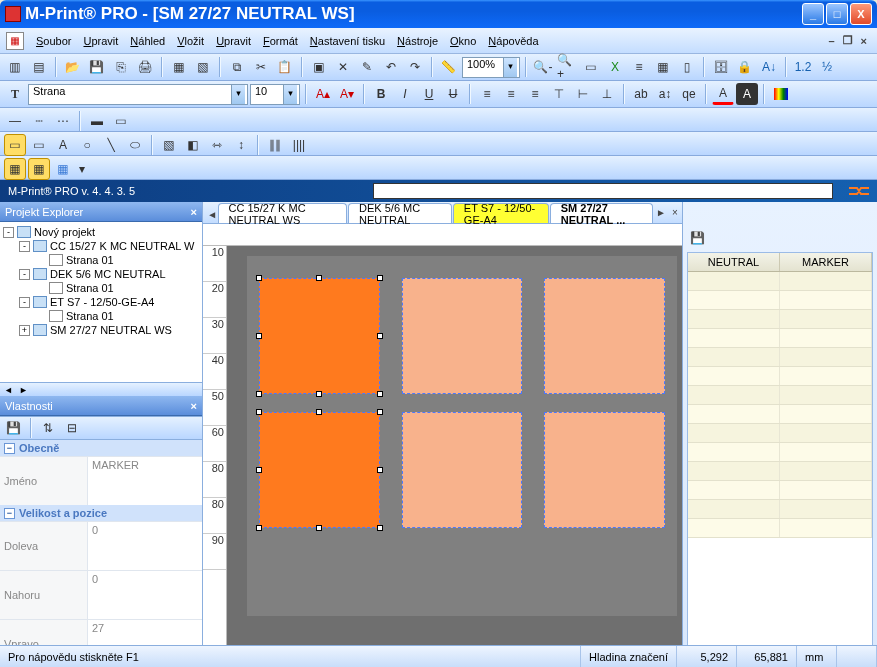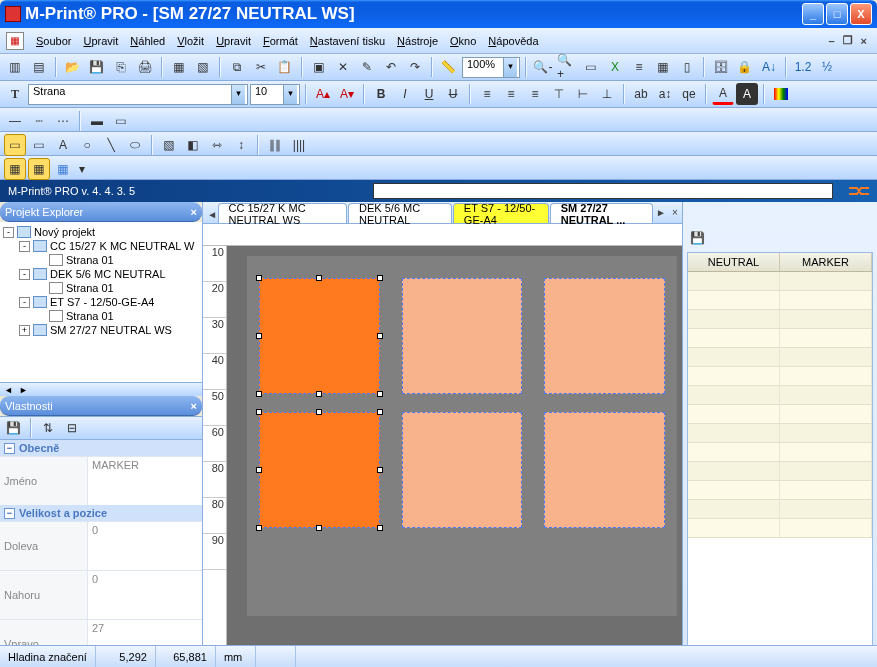--- a/index.html
+++ b/index.html
@@ -34,21 +34,21 @@
 .combo.zoom { width: 58px; }
 
 
 .versionbar { height: 22px; background: linear-gradient(to right,#0d3c80,#1560b0); color:white; display:flex; align-items:center; padding:0 8px; gap:10px;}
 .versionbar .search { flex:0 0 460px; margin-left:auto; background:#fff; height:16px; border:1px solid #333;}
 .versionbar .vlogo { width:20px; height:14px; margin-left:6px; }
 
 
 .maingrid { display: flex; height: 557px; }
 .leftcol { width: 203px; display: flex; flex-direction: column; border-right: 1px solid #8aaede;}
-.panelhdr { height: 20px; background: linear-gradient(to bottom,#8fb8f0,#5a8ddb); color:#fff; display:flex; align-items:center; padding:0 5px; font-weight:normal; border-bottom:1px solid #3a6aad;border-radius:9px;}
+.panelhdr { height: 20px; background: linear-gradient(to bottom,#8fb8f0,#5a8ddb); color:#fff; display:flex; align-items:center; padding:0 5px; font-weight:normal; border-bottom:1px solid #3a6aad;}
 .panelhdr .close-x { margin-left:auto; cursor:pointer; font-weight:bold;}
 .tree { background:#fff; flex:0 0 160px; overflow:auto; padding:3px; font-size:11px;}
 .tree .node { display:flex; align-items:center; padding:1px 0; white-space:nowrap;}
 .tree .indent { display:inline-block; }
 .tree .twisty { width:11px; height:11px; border:1px solid #888; font-size:9px; line-height:9px; text-align:center; margin-right:3px; cursor:pointer; background:#fff;}
 .tree .ticon { width:14px; height:12px; margin-right:3px; background:#c8e0f6; border:1px solid #6090c6;}
 .tree .ticon.page { background:#fff; border:1px solid #888;}
 .props-toolbar { height:24px; background:linear-gradient(to bottom,#e5f1ff,#b9d6ff); border-top:1px solid #8aaede; border-bottom:1px solid #8aaede; display:flex; align-items:center; padding:0 3px; gap:2px;}
 .props { background:#fff; flex:1; overflow:auto;}
 .props .section { background:#d0e2fb; color:#4a78c0; font-weight:bold; padding:2px 4px; display:flex; align-items:center;}
@@ -494,18 +494,19 @@
           <div class="grow">
             <div class="gcell"></div>
             <div class="gcell"></div>
           </div>
         </div>
     </div>
   </div>
 </div>
 
 <div class="statusbar">
+  <div class="cell wide">Pro nápovědu stiskněte F1</div>
   <div class="cell">Hladina značení</div>
   <div class="cell" style="width:60px;justify-content:flex-end">5,292</div>
   <div class="cell" style="width:60px;justify-content:flex-end">65,881</div>
   <div class="cell" style="width:40px">mm</div>
   <div class="cell" style="width:40px"></div>
 </div>
 
 </body></html>

